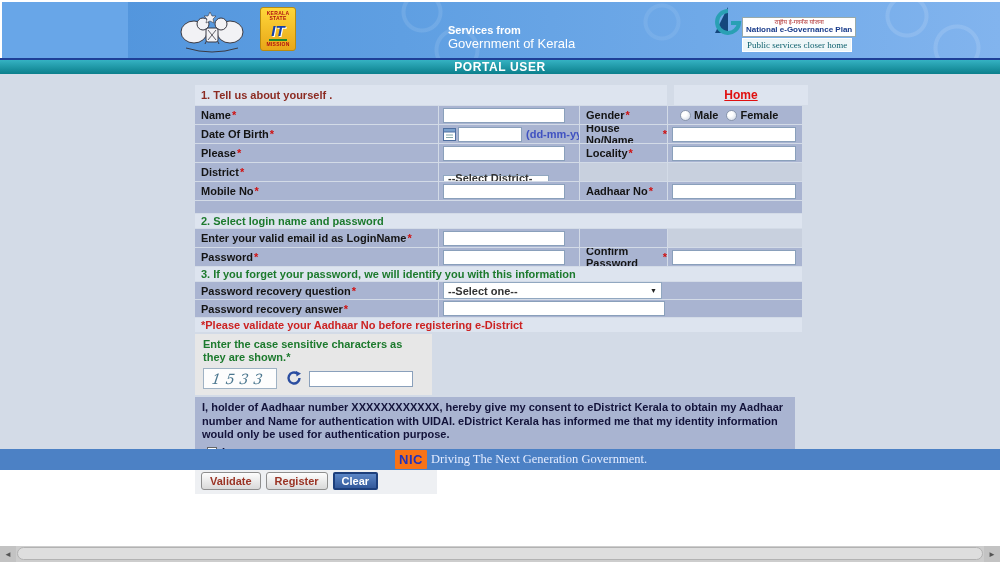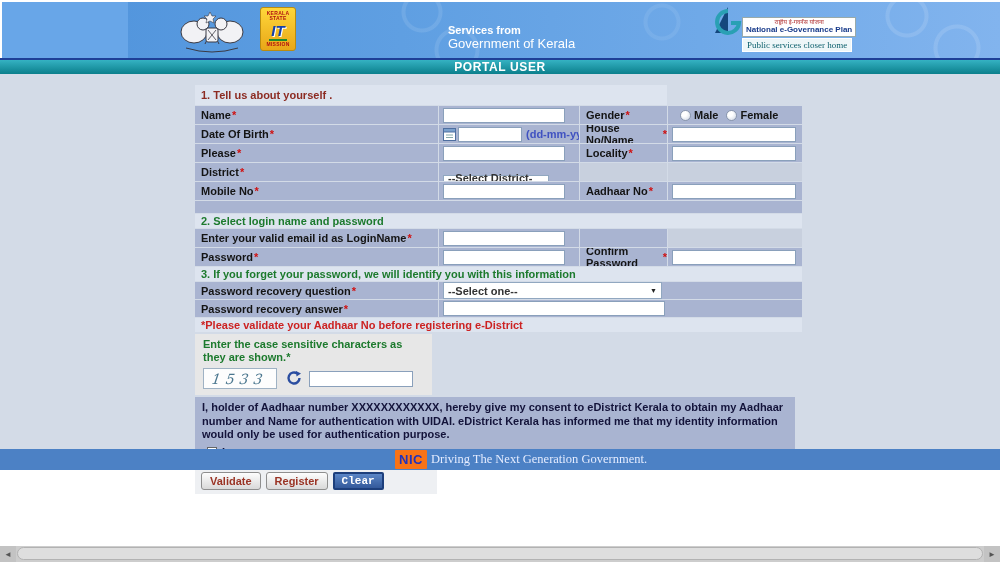--- a/index.html
+++ b/index.html
@@ -106,21 +106,21 @@
   .checkbox { width:10px; height:10px; background:#fff; border:1px solid #666; display:inline-block;
     margin:0 5px 0 5px; cursor:pointer; }
   .agree-label { font-size:11px; font-weight:bold; color:#13133a; }
 
   .buttons-panel { width:242px; background:#eef0f3; padding:4px 6px; margin-top:7px; display:flex; align-items:center; }
   .btn-grey { background:linear-gradient(#fdfdfd,#d9d9d9); border:1px solid #8e8e8e; border-radius:3px;
     color:#9a3324; font-weight:bold; font-size:11px; padding:2px 8px; margin-right:5px; cursor:pointer;
     font-family:"Liberation Sans", sans-serif; }
   .btn-blue { background:linear-gradient(#5b86c6,#33599b); border:2px solid #1d3f7c; border-radius:2px;
     color:#fff; font-weight:bold; font-size:11px; padding:1px 7px; cursor:pointer;
-    font-family:Liberation Mono, monospace; }
+    font-family:Liberation Sans, sans-serif; }
 
   
   .footer { position:absolute; left:0; top:449px; width:1000px; height:21px; background:#4c81c5;
     display:flex; align-items:center; }
   .nic-box { margin-left:395px; width:32px; height:19px; background:#f97316; display:flex;
     align-items:center; justify-content:center; border-radius:1px; }
   .nic-letters { color:#2233bb; font-weight:bold; font-size:13px; letter-spacing:.5px; }
   .footer-text { color:#e4ecff; font-family:"Liberation Serif", serif; font-size:12.5px; margin-left:4px; }
 
   
@@ -191,20 +191,23 @@
 
   <div class="tealbar">
     <span>PORTAL USER</span>
   </div>
 
   <div class="bodyarea">
     <div class="form">
 
       <div class="sechead">
         <div class="cell title-maroon">1. Tell us about yourself .</div>
+        <div class="cell home-cell">
+          <a class="home-link">Home</a>
+        </div>
       </div>
 
       <div class="frow">
         <div class="cell">
           <span>Name </span>
             <span class="req">*</span>
         </div>
         <div class="cell nolabel">
           <input class="tb" type="text" style="">
         </div>

